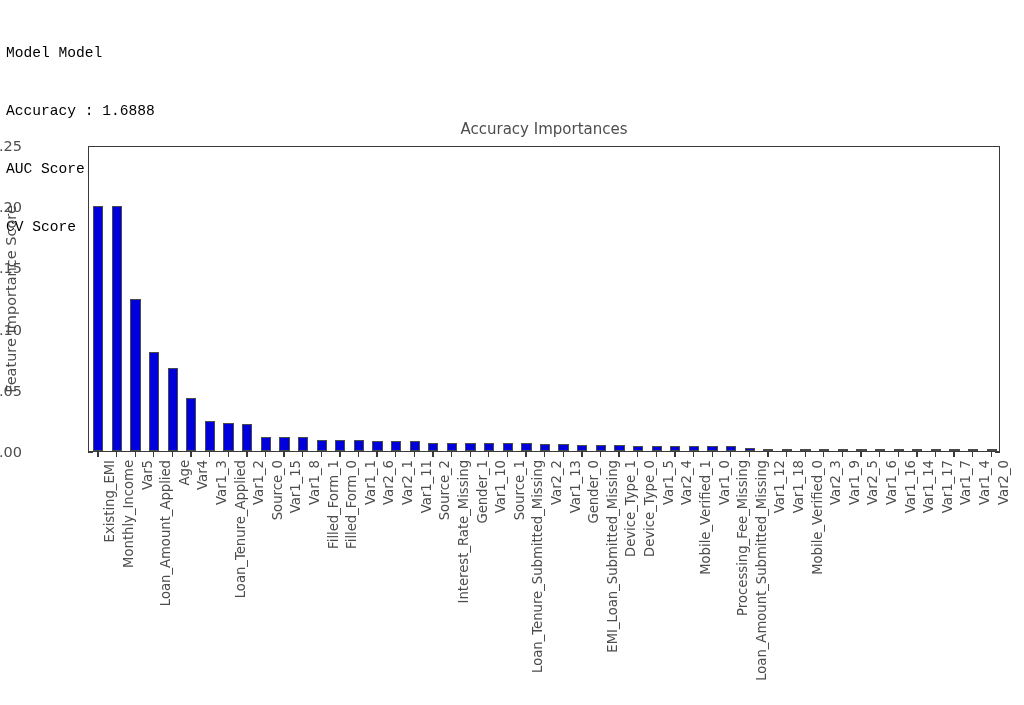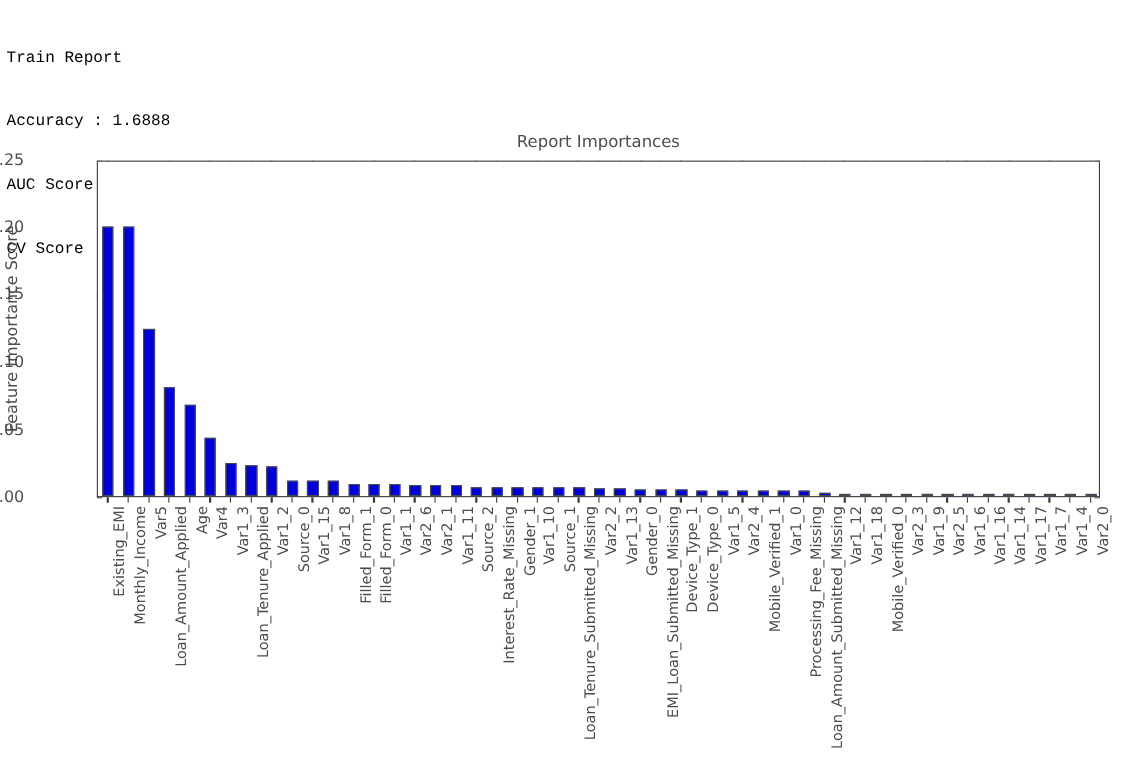--- a/index.html
+++ b/index.html
@@ -147,29 +147,29 @@
     white-space: nowrap;
     font-size: 14.5px;
     color: #4d4d4d;
     font-family: "DejaVu Sans", sans-serif;
   }
 </style>
 </head>
 <body>
 
 <div id="report-header">
-  <div>Train Report</div>
+  <div>Model Model</div>
   <div>Accuracy : 1.6888</div>
   <div>AUC Score (Train): 0.896453</div>
   <div>CV Score : Mean - 0.8395909 | Std - 0.009890497 | Min - 0.8259075 | Max - 0.8527672</div>
 </div>
 
 <div id="figure">
 
-  <div id="chart-title">Report Importances</div>
+  <div id="chart-title">Accuracy Importances</div>
 
   <div id="ylabel">
     <span>Feature Importance Score</span>
   </div>
 
   <div id="axis-decorations">
       <div class="ytick-label" style="top: 342px;">0.00</div>
       <div class="ytick-mark-in" style="top: 342px;"></div>
       <div class="ytick-mark-right" style="top: 342px;"></div>
       <div class="ytick-label" style="top: 280.8px;">0.05</div>

